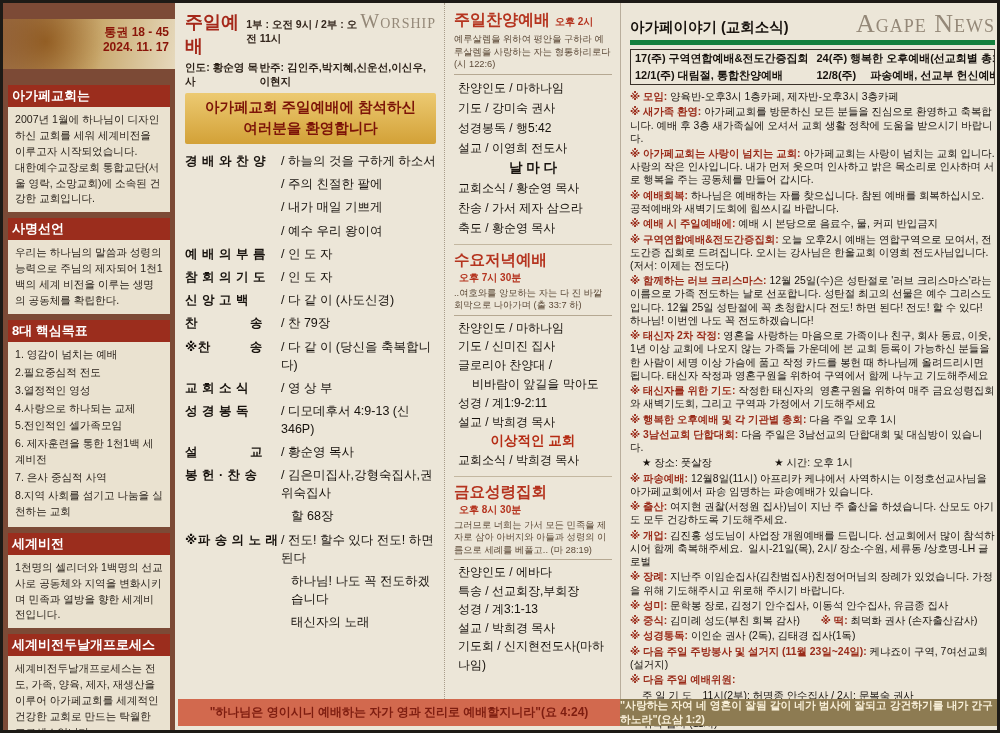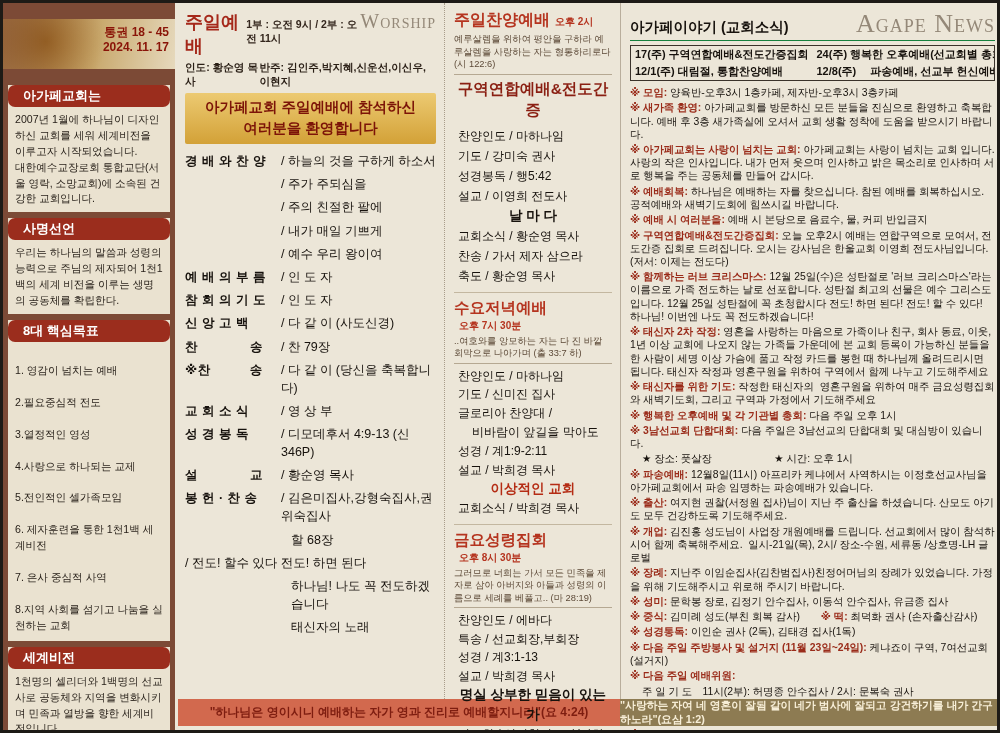--- a/index.html
+++ b/index.html
@@ -8,24 +8,24 @@
   #page{position:relative;width:1000px;height:733px;background:#ece6d8;border:3px solid #1d1a16;overflow:hidden;margin:0 auto;}
 
   
   #sidebar{position:absolute;left:0;top:0;width:172px;height:727px;background:#7c4a36;padding:0 5px 5px 5px;}
   #painting{position:relative;height:50px;margin:16px -5px;
     background:linear-gradient(100deg,#9a6a42,#c9a96e 55%,#e6d9bd),
     radial-gradient(circle at 25% 45%,#d4b06a,transparent 45%);
     background-blend-mode:multiply;}
   #issue{position:absolute;right:6px;top:6px;text-align:right;color:#8a1408;font-weight:bold;font-size:12px;line-height:1.25;}
   .side-sec{margin-top:6px;background:#eae2d0;}
-  .side-title{background:#9b2d1d;color:#fff;font-weight:bold;font-size:13px;padding:2px 15px;border-radius:7px;}
+  .side-title{background:#9b2d1d;color:#fff;font-weight:bold;font-size:13px;padding:2px 4px;}
   .side-body{padding:5px 7px;font-size:10.6px;line-height:1.5;color:#241d16;}
   .side-body ol{margin:0;padding:0;list-style:none;}
-  .side-body li{margin:16px 0 2px 0;}
+  .side-body li{margin:0 0 2px 0;}
   
   #wheel-wrap{position:relative;width:150px;height:150px;margin:8px auto 6px auto;}
   #wheel{position:absolute;inset:0;border-radius:50%;box-shadow:0 0 0 3px #fff,0 0 0 5px #b9b0a2,0 0 0 12px #e3dbc9,0 0 0 13px #b9b0a2;}
   #wheel-cross{position:absolute;left:0;right:0;top:2px;text-align:center;color:#fff;font-size:24px;line-height:24px;text-shadow:0 1px 2px rgba(0,0,0,.4);}
 
   
   #worship{position:absolute;left:172px;top:0;width:270px;height:700px;padding:7px 8px 0 10px;border-right:1px dotted #a89c8a;}
   #worship-head{display:flex;align-items:baseline;}
   #worship-title{color:#a5281a;font-weight:bold;font-size:18px;}
   #worship-times{font-size:10.5px;color:#33261d;font-weight:bold;margin-left:5px;}
@@ -52,21 +52,21 @@
   .svc-sub{color:#8a1f12;font-weight:bold;font-size:15.5px;text-align:center;margin:4px 0 5px 0;}
   .svc-row{font-size:12px;line-height:20px;color:#17120d;padding-left:4px;}
   .svc-row.tight{line-height:18.5px;}
   .svc-row.center-bold{font-weight:bold;font-size:13.5px;text-align:center;padding-left:0;}
   .svc-row.em{color:#b52c14;font-weight:bold;font-size:13.5px;text-align:center;padding-left:0;}
   .svc-row.indent{padding-left:18px;}
   .svc-gap{height:6px;border-top:1px solid #c3b7a0;margin-top:6px;}
 
   
   #news{position:absolute;left:617px;top:0;width:383px;height:700px;padding:6px 8px 0 9px;border-left:1px solid #b9ae9c;}
-  #news-head{display:flex;align-items:baseline;border-bottom:1px solid #15803d;padding-bottom:1px;}
+  #news-head{display:flex;align-items:baseline;border-bottom:5px solid #15803d;padding-bottom:1px;}
   #news-title{font-weight:bold;font-size:14.5px;color:#17120d;}
   #news-word{font-size:26px;margin-left:auto;}
   #news-box{border:1.5px solid #3a322a;margin:4px 0 5px 0;font-size:11px;font-weight:bold;color:#17120d;}
   .nb-row{display:flex;}
   .nb-cell{flex:1;padding:1px 4px;white-space:nowrap;overflow:hidden;}
   #news-items{font-size:10.4px;line-height:1.27;color:#17120d;}
   .news-item{margin-bottom:2.1px;}
   .news-lead{font-weight:bold;color:#9a2c1a;}
   .news-text{white-space:pre-wrap;}
   .news-item.sub{padding-left:12px;}
@@ -143,24 +143,20 @@
       <div>아가페교회 주일예배에 참석하신</div>
       <div>여러분을 환영합니다</div>
     </div>
     <div id="worship-rows">
 
         <div class="worship-row">
           <span class="w-label">경 배 와 찬 양</span>
           <span class="w-text">/ 하늘의 것을 구하게 하소서</span>
         </div>
 
-        <div class="worship-row">
-          <span class="w-label"></span>
-          <span class="w-text">/ 주가 주되심을</span>
-        </div>
 
         <div class="worship-row">
           <span class="w-label"></span>
           <span class="w-text">/ 주의 친절한 팔에</span>
         </div>
 
         <div class="worship-row">
           <span class="w-label"></span>
           <span class="w-text">/ 내가 매일 기쁘게</span>
         </div>
@@ -217,20 +213,21 @@
           <span class="w-label">봉 헌 · 찬 송</span>
           <span class="w-text">/ 김은미집사,강형숙집사,권위숙집사</span>
         </div>
 
         <div class="worship-row">
           <span class="w-label"></span>
           <span class="w-text cont">할 68장</span>
         </div>
 
         <div class="worship-row">
+          <span class="w-label">※파 송 의  노 래</span>
           <span class="w-text">/ 전도! 할수 있다 전도! 하면 된다</span>
         </div>
 
         <div class="worship-row">
           <span class="w-label"></span>
           <span class="w-text cont">하나님! 나도 꼭 전도하겠습니다</span>
         </div>
 
         <div class="worship-row">
           <span class="w-label"></span>
@@ -241,21 +238,20 @@
 
   </div>
   <div id="mid-footer">"하나님은 영이시니 예배하는 자가 영과 진리로 예배할지니라"(요 4:24)</div>
 
   <div id="services">
     <div class="svc-head">
       <span class="svc-title big">주일찬양예배</span>
       <span class="svc-time">오후 2시</span>
     </div>
     <div class="svc-verse">예루살렘을 위하여 평안을 구하라 예루살렘을 사랑하는 자는 형통하리로다 (시 122:6)</div>
-    <div class="svc-sub">구역연합예배&amp;전도간증</div>
     <div>
 
     <div class="svc-row">찬양인도 / 마하나임</div>
         <div class="svc-row">기도 / 강미숙 권사</div>
         <div class="svc-row">성경봉독 / 행5:42</div>
         <div class="svc-row">설교 / 이영희 전도사</div>
         <div class="svc-row center-bold">날 마 다</div>
         <div class="svc-row">교회소식 / 황순영 목사</div>
         <div class="svc-row">찬송 / 가서 제자 삼으라</div>
         <div class="svc-row">축도 / 황순영 목사</div>
@@ -284,21 +280,20 @@
       <span class="svc-title">금요성령집회</span>
       <span class="svc-time">오후 8시 30분</span>
     </div>
     <div class="svc-verse">그러므로 너희는 가서 모든 민족을 제자로 삼아 아버지와 아들과 성령의 이름으로 세례를 베풀고.. (마 28:19)</div>
     <div>
 
     <div class="svc-row tight">찬양인도 / 에바다</div>
         <div class="svc-row tight">특송 / 선교회장,부회장</div>
         <div class="svc-row tight">성경 / 계3:1-13</div>
         <div class="svc-row tight">설교 / 박희경 목사</div>
-        <div class="svc-row center-bold">명실 상부한 믿음이 있는가</div>
         <div class="svc-row tight">기도회 / 신지현전도사(마하나임)</div>
       </div>
 
   </div>
 
   <div id="news">
     <div id="news-head">
       <span id="news-title">아가페이야기 (교회소식)</span>
       <span id="news-word" class="wordmark">Agape News</span>
     </div>
@@ -324,21 +319,21 @@
 
         <div class="news-item">
           <span class="news-lead">※ 아가페교회는 사랑이 넘치는 교회:</span><span class="news-text"> 아가페교회는 사랑이 넘치는 교회 입니다. 사랑의 작은 인사입니다. 내가 먼저 웃으며 인사하고 밝은 목소리로 인사하며 서로 행복을 주는 공동체를 만들어 갑시다.</span><span class="news-lead"></span><span class="news-text"></span>
         </div>
 
         <div class="news-item">
           <span class="news-lead">※ 예배회복:</span><span class="news-text"> 하나님은 예배하는 자를 찾으십니다. 참된 예배를 회복하십시오. 공적예배와 새벽기도회에 힘쓰시길 바랍니다.</span><span class="news-lead"></span><span class="news-text"></span>
         </div>
 
         <div class="news-item">
-          <span class="news-lead">※ 예배 시 여러분을:</span><span class="news-text"> 예배 시 본당으로 음료수, 물, 커피 반입금지</span><span class="news-lead"></span><span class="news-text"></span>
+          <span class="news-lead">※ 예배 시 주일예배에:</span><span class="news-text"> 예배 시 본당으로 음료수, 물, 커피 반입금지</span><span class="news-lead"></span><span class="news-text"></span>
         </div>
 
         <div class="news-item">
           <span class="news-lead">※ 구역연합예배&amp;전도간증집회:</span><span class="news-text"> 오늘 오후2시 예배는 연합구역으로 모여서, 전도간증 집회로 드려집니다. 오시는 강사님은 한울교회 이영희 전도사님입니다. (저서: 이제는 전도다)</span><span class="news-lead"></span><span class="news-text"></span>
         </div>
 
         <div class="news-item">
           <span class="news-lead">※ 함께하는 러브 크리스마스:</span><span class="news-text"> 12월 25일(수)은 성탄절로 '러브 크리스마스'라는 이름으로 가족 전도하는 날로 선포합니다. 성탄절 최고의 선물은 예수 그리스도입니다. 12월 25일 성탄절에 꼭 초청합시다 전도! 하면 된다! 전도! 할 수 있다! 하나님! 이번엔 나도 꼭 전도하겠습니다!</span><span class="news-lead"></span><span class="news-text"></span>
         </div>
 

